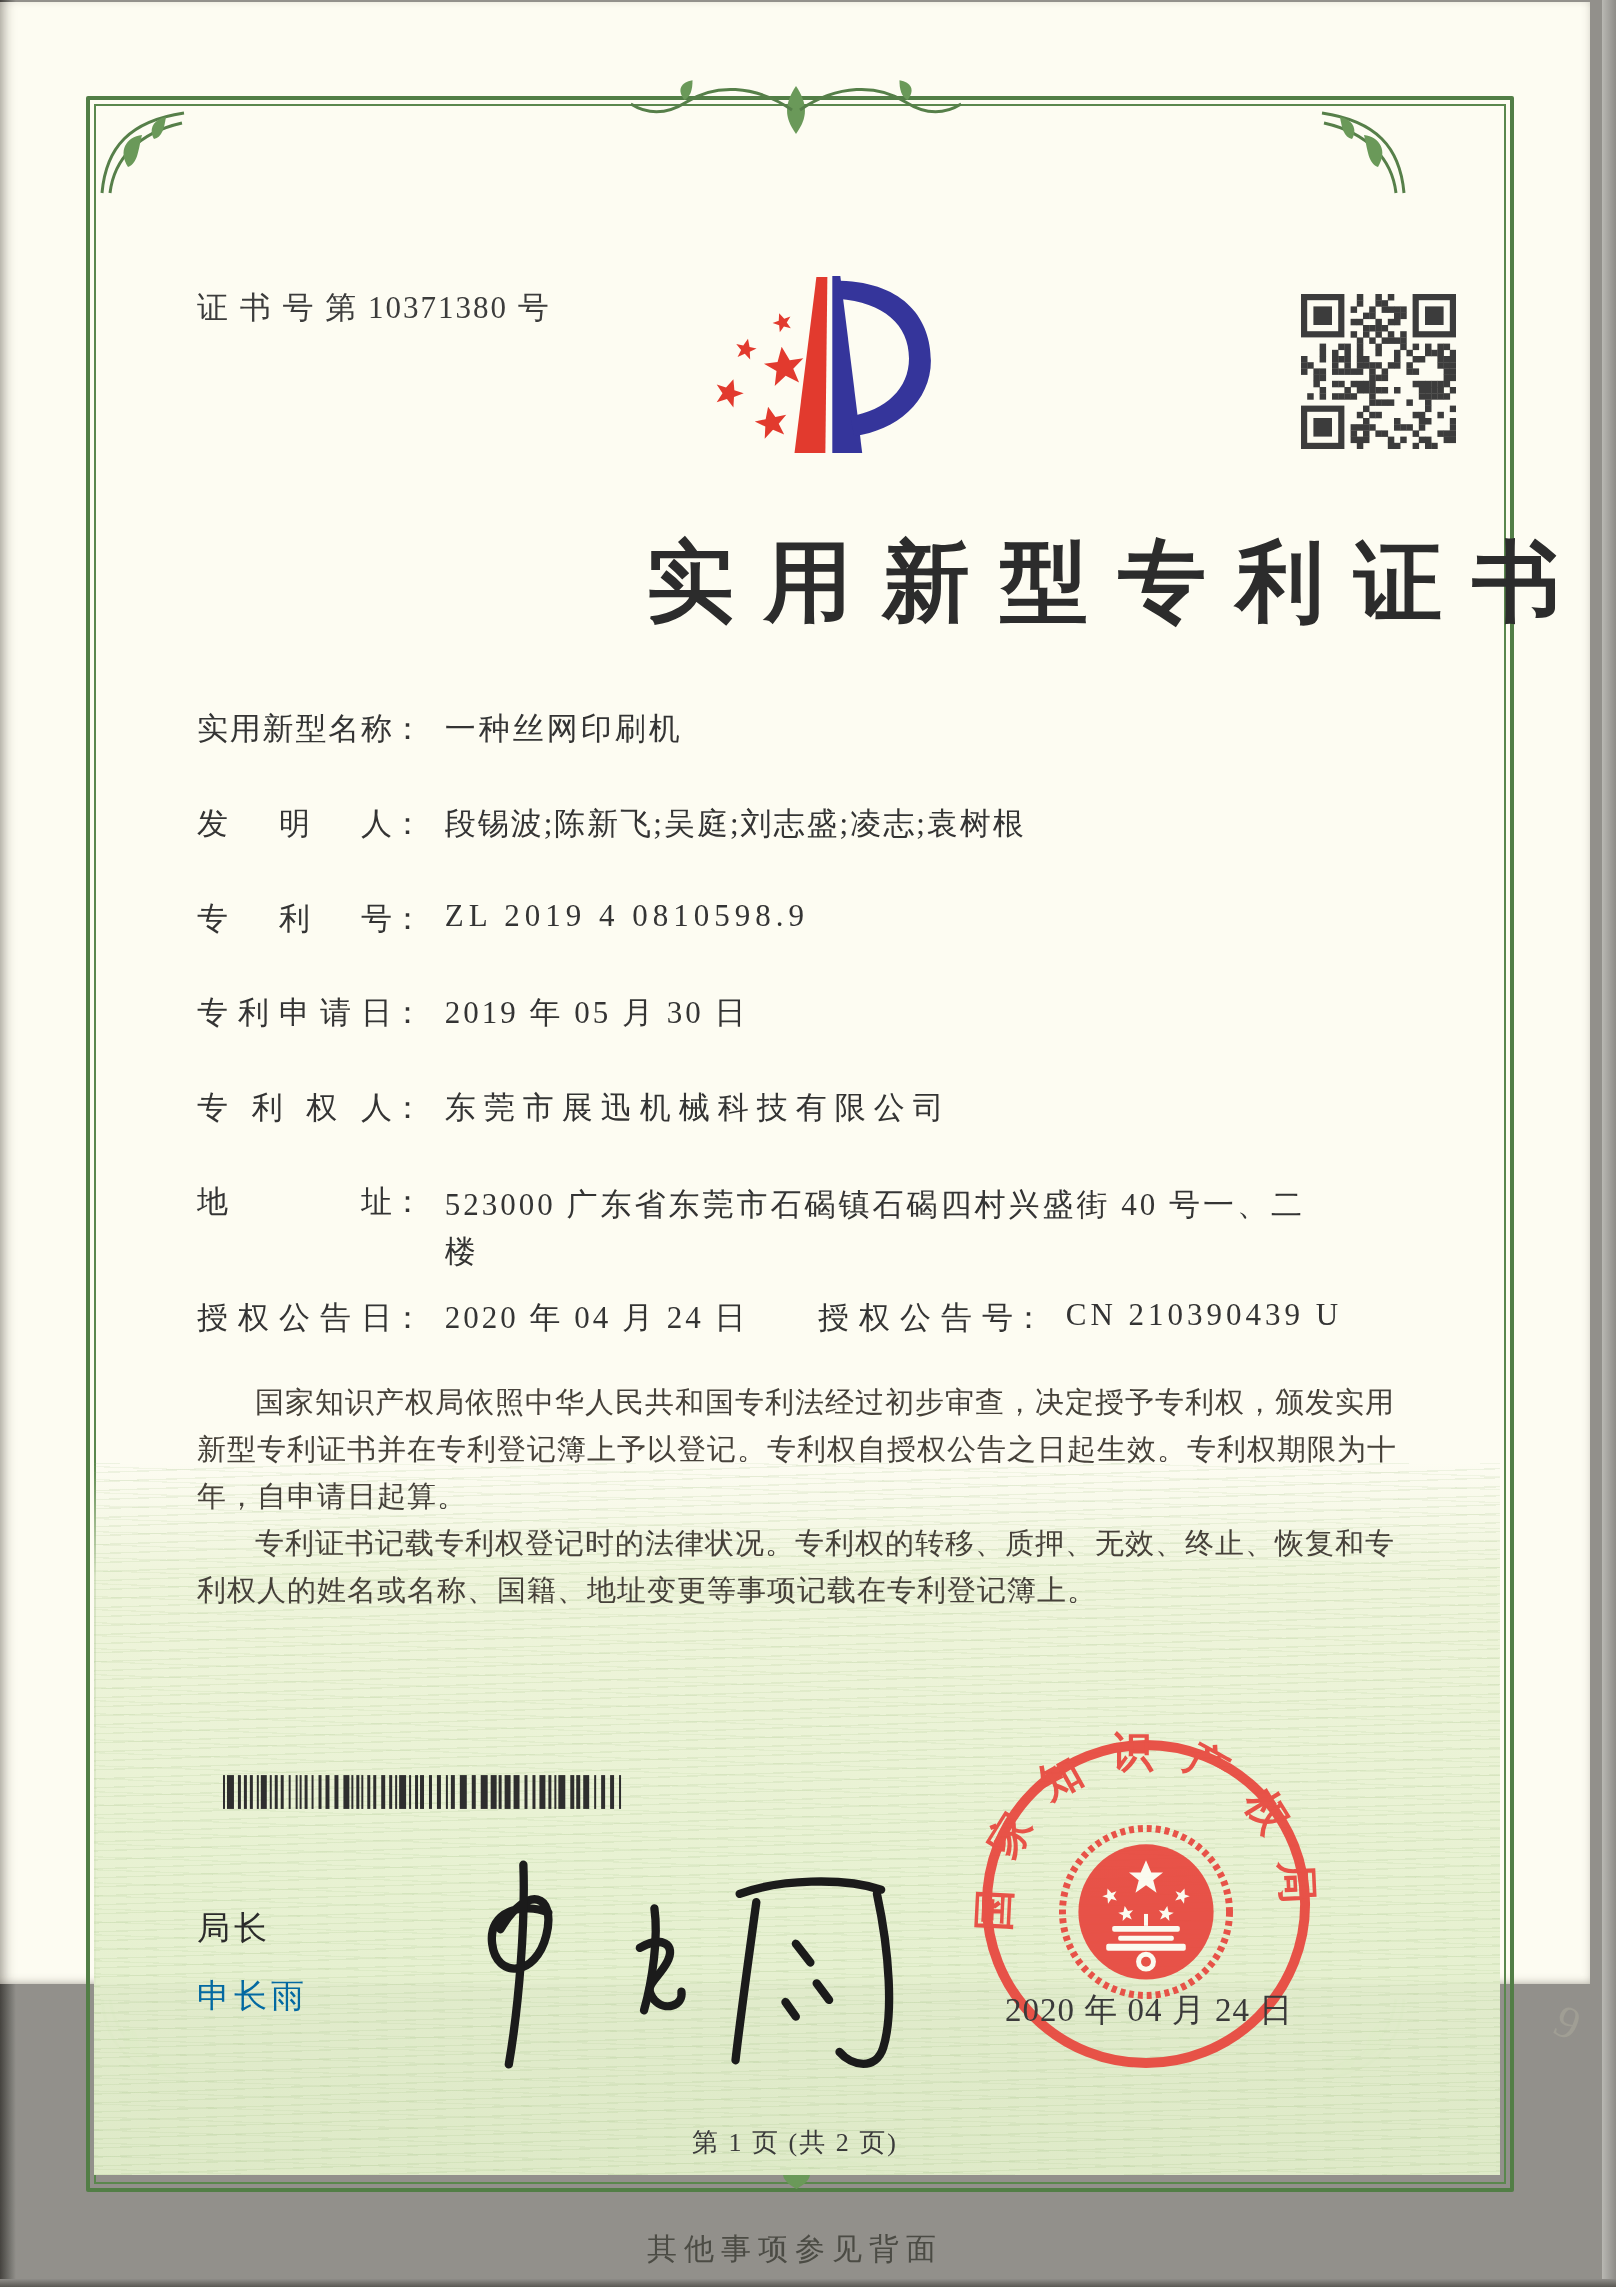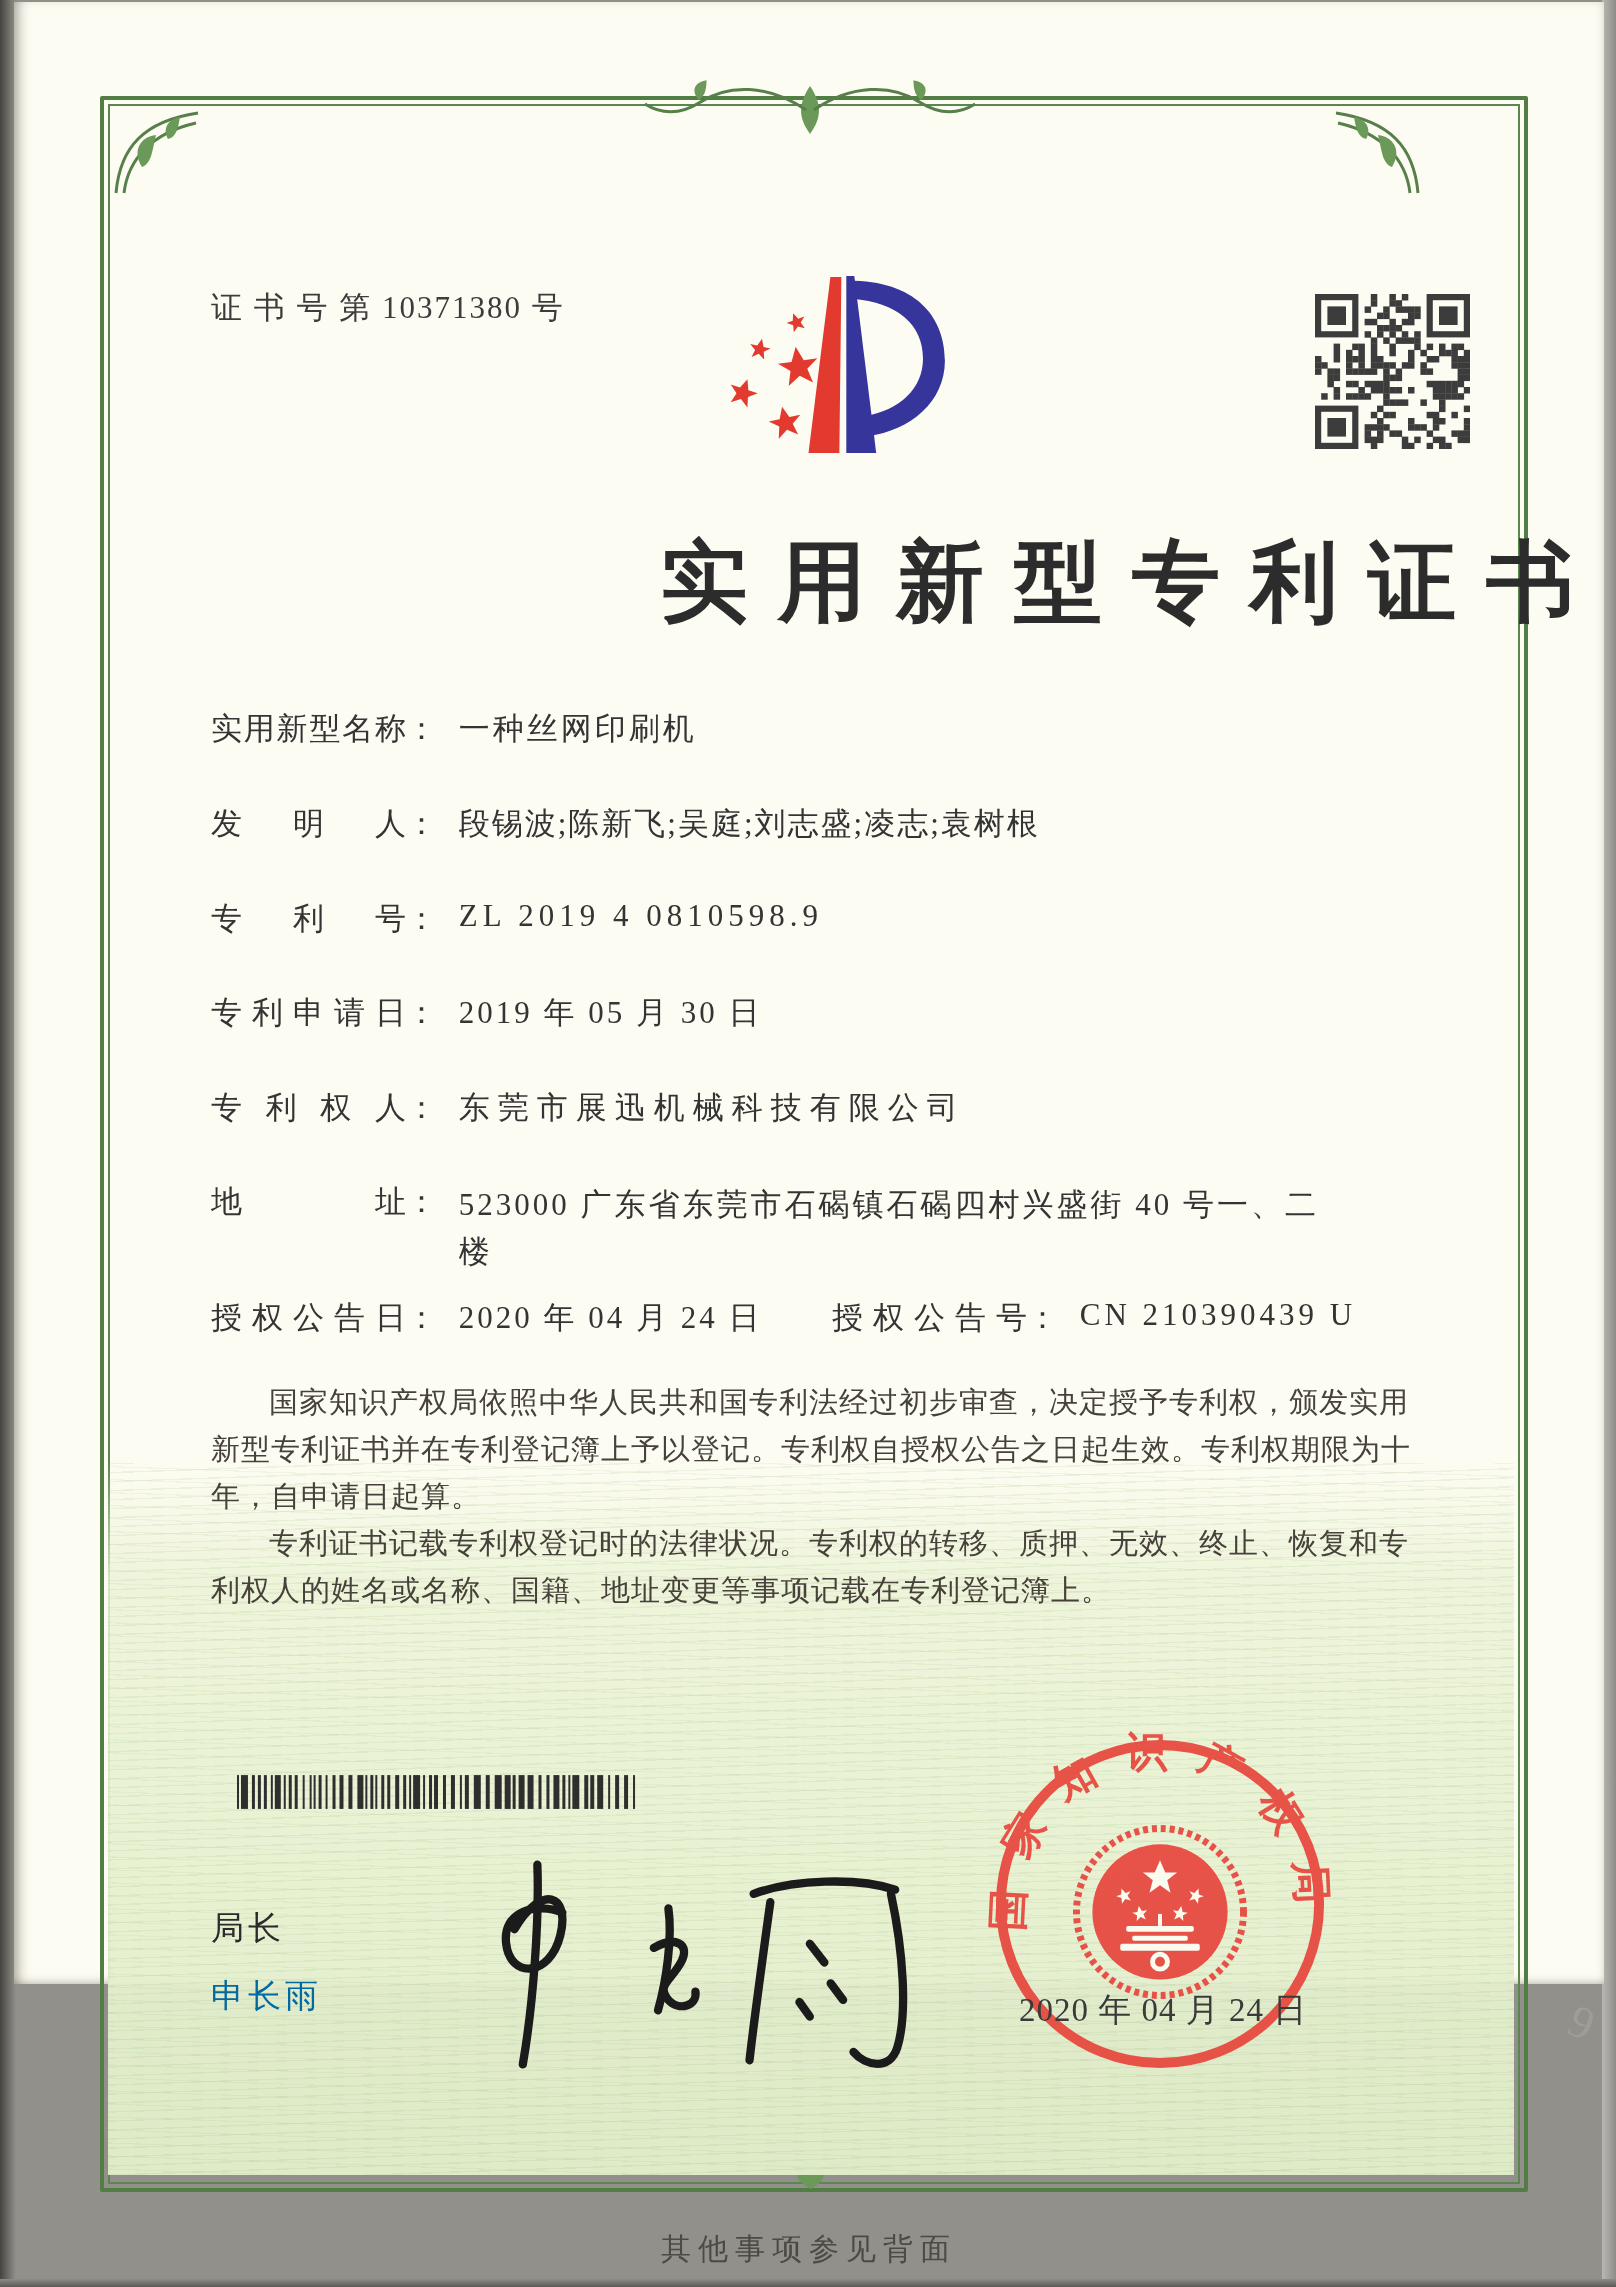--- a/index.html
+++ b/index.html
@@ -3,21 +3,21 @@
 <meta charset="utf-8">
 <style>
   html,body{margin:0;padding:0;background:#92908b;width:1617px;height:2288px;overflow:hidden;
     font-family:"Liberation Serif","DejaVu Serif",serif;}
   .abs{position:absolute;}
   
   .edge-left{left:0;top:0;width:16px;height:2288px;background:linear-gradient(90deg,#45433f,#7b7a75 70%,#92908b);}
   .edge-right{right:0;top:0;width:14px;height:2288px;background:linear-gradient(270deg,#8e8c88,#b9b8b3);}
   .edge-bottom{left:0;bottom:0;width:1617px;height:8px;background:linear-gradient(0deg,#5a5853,#8e8c88);}
   
-  .paper{left:14px;top:2px;width:1590px;height:1982px;background:#fdfcf2;
+  .paper{left:0;top:2px;width:1590px;height:1982px;background:#fdfcf2;
     box-shadow:inset 10px 0 14px -8px rgba(70,64,55,.6), inset -4px -6px 10px -6px rgba(120,115,105,.5);}
   
   .frame-outer{left:86px;top:94px;width:1420px;height:2088px;border:4px solid #527e46;border-radius:2px;}
   .frame-inner{left:4px;top:4px;right:4px;bottom:4px;border:2px solid #5a874d;position:absolute;}
   
   .green-zone{left:94px;top:1461px;width:1406px;height:712px;z-index:1;
     background:linear-gradient(180deg,rgba(236,243,215,0) 0%,rgba(236,243,215,.85) 16%,rgba(231,241,209,.95) 55%,rgba(225,237,202,.97) 100%);}
   .green-zone .waves{position:absolute;inset:0;opacity:.85;
     background:
       repeating-linear-gradient(178deg, rgba(148,183,117,.16) 0 1.4px, rgba(0,0,0,0) 1.4px 9px),
@@ -474,17 +474,18 @@
         <rect x="-28" y="24" width="56" height="5" rx="2"></rect>
         <rect x="-40" y="32" width="80" height="7" rx="2"></rect>
       </g>
       <circle cx="0" cy="50" r="10" fill="#fdfcf2"></circle>
       <circle cx="0" cy="50" r="5" fill="#e8473e"></circle>
     </g>
   </svg>
 
   <div class="abs seal-date">2020 年 04 月 24 日</div>
 
+  <div class="abs page-info">第 1 页 (共 2 页)</div>
   <div class="abs back-note">其他事项参见背面</div>
 
   <div class="abs pencil-mark">9</div>
 </div>
 
 
 </body></html>

